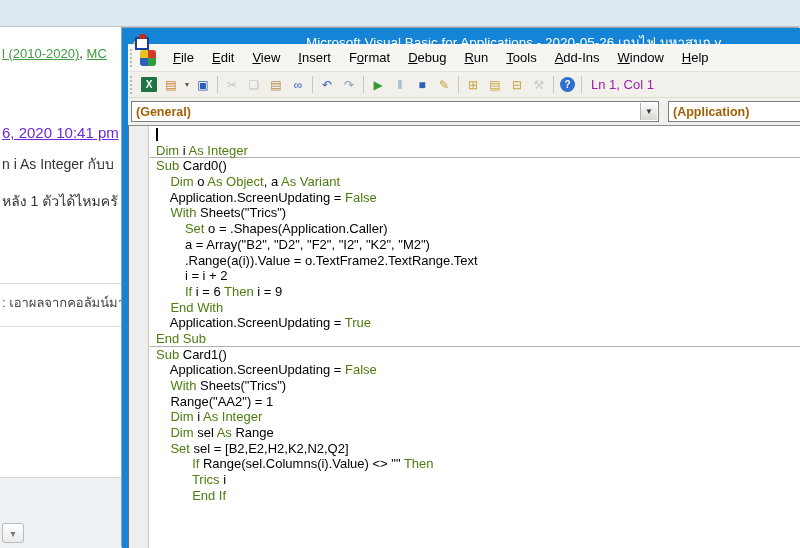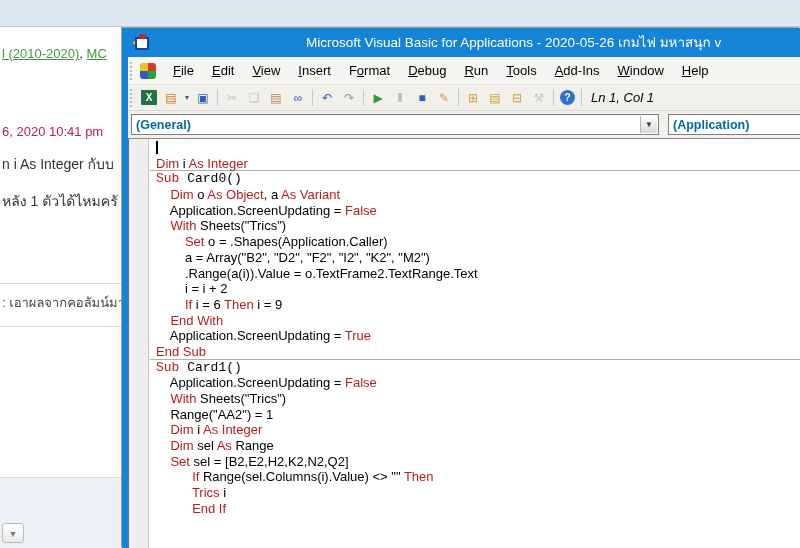--- a/index.html
+++ b/index.html
@@ -5,65 +5,65 @@
   * { margin:0; padding:0; box-sizing:border-box; }
   html,body { width:800px; height:548px; overflow:hidden; font-family:"Liberation Sans",sans-serif; }
   .page { position:relative; width:800px; height:548px; background:#ffffff; overflow:hidden; }
 
   
   .web-top { position:absolute; left:0; top:0; width:800px; height:27px; background:#dfe9f2; border-bottom:1px solid #c3c6c8; }
   .web-link-line { position:absolute; left:2px; top:46px; font-size:13px; white-space:nowrap; }
   .web-link { color:#3f9a3f; text-decoration:underline; cursor:pointer; }
   .web-link-sep { color:#333; }
   .web-topic-title { position:absolute; left:2px; top:96px; font-size:17px; font-weight:bold; color:#105289; white-space:nowrap; }
-  .web-post-date { position:absolute; left:2px; top:124px; font-size:13px; color:#be185d; white-space:nowrap; }
+  .web-post-date { position:absolute; left:2px; top:124px; font-size:15px; color:#6d28d9; white-space:nowrap;text-decoration:underline; }
   .web-body-1 { position:absolute; left:2px; top:153px; font-size:14px; color:#333; white-space:nowrap; }
   .web-body-2 { position:absolute; left:2px; top:190px; font-size:14px; color:#333; white-space:nowrap; }
   .web-hr-1 { position:absolute; left:0; top:283px; width:122px; height:1px; background:#dcdcdc; }
   .web-quote { position:absolute; left:2px; top:292px; font-size:13px; color:#444; white-space:nowrap; }
   .web-hr-2 { position:absolute; left:0; top:326px; width:122px; height:1px; background:#dcdcdc; }
   .web-bottom-band { position:absolute; left:0; top:477px; width:800px; height:71px; background:#eef1f3; border-top:1px solid #d5d8da; }
   .web-dropdown-btn { position:absolute; left:2px; top:523px; width:22px; height:20px; background:linear-gradient(#ffffff,#e8eaec); border:1px solid #b9bcbf; border-radius:3px; color:#777; font-size:10px; display:flex; align-items:center; justify-content:center; cursor:pointer; }
 
   
   .vba-window { position:absolute; left:122px; top:28px; width:678px; height:520px; display:flex; flex-direction:column; border-left:6px solid #1583d6; background:#f1f0ea; box-shadow:-1px -1px 0 #9aa0a6; overflow:hidden; }
-  .vba-titlebar { height:29px; background:#1583d6; position:relative; display:flex; align-items:center; flex:none; }
+  .vba-titlebar { height:16px; background:#1583d6; position:relative; display:flex; align-items:center; flex:none; }
   .vba-form-icon { position:absolute; left:5px; top:6px; width:17px; height:16px; }
   .vfi-win { position:absolute; left:2px; top:3px; width:14px; height:13px; background:#ffffff; border:2px solid #1a3f9e; }
   .vfi-dot { position:absolute; left:6px; top:0; width:7px; height:5px; background:#c22a1c; border-radius:2px; }
   .vfi-pen { position:absolute; left:0; top:6px; width:8px; height:3px; background:#e7c31f; transform:rotate(-35deg); }
   .vba-title-text { position:absolute; left:178px; top:0; height:29px; line-height:29px; width:494px; overflow:hidden; white-space:nowrap; color:#ffffff; font-size:13.5px; }
 
   .vba-menubar { height:28px; background:#f6f5f1; display:flex; align-items:center; flex:none; border-bottom:1px solid #e3e1da; }
   .grip { width:5px; height:18px; border-left:2px dotted #b9b7b0; margin:0 3px 0 2px; flex:none; }
   .vba-app-icon { width:16px; height:16px; margin:0 8px 0 2px; border-radius:3px; background:conic-gradient(#d23a2c 0 25%, #2d9e3a 25% 50%, #2d5fb8 50% 75%, #e7c31f 75% 100%); flex:none; }
   .menu-item { font-size:13px; color:#000; padding:4px 9px; cursor:default; }
 
   .vba-toolbar { height:26px; background:#f1f0ea; display:flex; align-items:center; flex:none; border-bottom:1px solid #dbd9d2; }
   .tb-btn { width:20px; height:19px; margin:0 1px; display:flex; align-items:center; justify-content:center; font-size:12px; cursor:default; border-radius:2px; }
   .tb-btn.disabled { opacity:.55; }
   .tb-btn.boxed { width:16px; height:15px; margin:0 3px; font-size:10px; font-weight:bold; border-radius:1px; }
   .tb-btn.round { width:15px; height:15px; margin:0 3px; border-radius:50%; font-size:10px; font-weight:bold; }
   .tb-sep { width:1px; height:17px; background:#c9c7c0; margin:0 3px; flex:none; }
   .tb-caret { width:10px; font-size:8px; color:#555; display:flex; align-items:center; justify-content:center; }
-  .lncol { font-size:13px; color:#000000; margin-left:6px; white-space:nowrap;font-style:italic; }
+  .lncol { font-size:13px; color:#a21caf; margin-left:6px; white-space:nowrap; }
 
   .vba-combos { height:28px; background:#f1f0ea; flex:none; position:relative; border-bottom:1px solid #86898e; }
   .combo { position:absolute; top:3px; height:21px; background:#ffffff; border:1px solid #7b7f85; display:flex; align-items:center; }
   .combo-general { left:3px; width:528px; }
   .combo-declarations { left:540px; width:150px; }
-  .combo-text { font-size:12.5px; font-weight:bold; color:#0369a1; padding-left:4px; white-space:nowrap; }
+  .combo-text { font-size:12.5px; font-weight:bold; color:#a16207; padding-left:4px; white-space:nowrap; }
   .combo-arrow { position:absolute; right:1px; top:1px; bottom:1px; width:17px; background:linear-gradient(#fdfdfd,#d9d7d2); border-left:1px solid #b5b3ad; display:flex; align-items:center; justify-content:center; font-size:8px; color:#333; }
 
   .vba-code { flex:1; background:#ffffff; position:relative; overflow:hidden; border-left:1px solid #6b6f74; }
   .code-margin { position:absolute; left:0; top:0; bottom:0; width:20px; background:#efeeec; border-right:1px solid #c8c6c1; }
   .code-lines { position:absolute; left:21px; top:1px; right:0; }
   .code-line { height:15.7px; line-height:15.7px; font-size:13px; color:#000; white-space:pre; padding-left:6px; }
-  .code-line.sep { box-shadow:0 -1px 0 0 #b0b0b0;font-family:Liberation Mono, monospace; }
-  .kw { color:#b91c1c; }
+  .code-line.sep { box-shadow:0 -1px 0 0 #b0b0b0; }
+  .kw { color:#4d7c0f; }
   .caret { position:absolute; left:27px; top:2px; width:1.5px; height:13px; background:#000; }
 </style>
 </head>
 <body>
 
 <div class="page">
 
   <div class="web-top"></div>
   <div class="web-link-line">
     <span class="web-link">l (2010-2020)</span><span class="web-link-sep">, </span><span class="web-link">MC</span>

